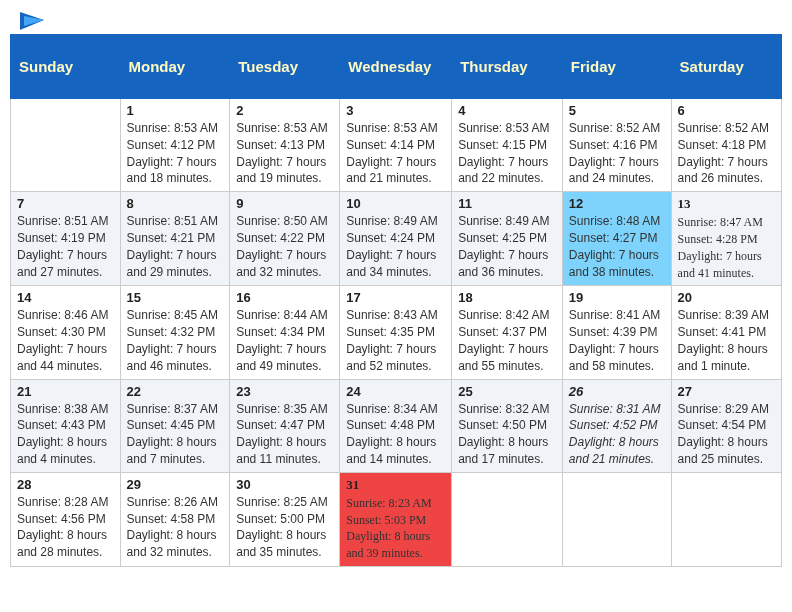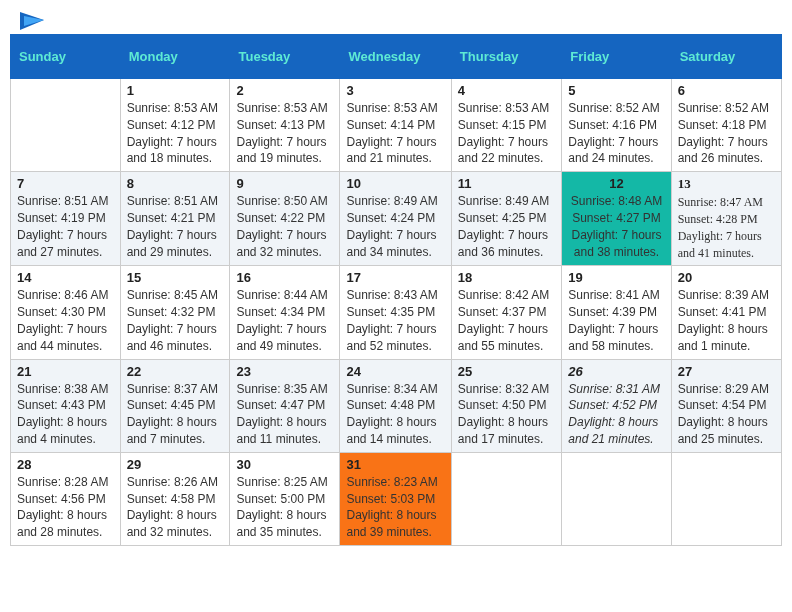--- a/index.html
+++ b/index.html
@@ -33,24 +33,24 @@
       font-size: 15px;
       color: #333;
     }
     .calendar-table {
       width: 100%;
       border-collapse: collapse;
       border: 1px solid #bbb;
     }
     .calendar-table th {
       background-color: #1565c0;
-      color: #5eead4;
+      color: #fef9c3;
       text-align: left;
-      padding: 14px 8px;
-      font-size: 13px;
+      padding: 23px 8px;
+      font-size: 15px;
       border: 1px solid #1565c0;
     }
     .calendar-table td {
       vertical-align: top;
       border: 1px solid #ccc;
       padding: 4px 6px;
       width: 113px;
       min-height: 80px;
       font-size: 10.5px;
       color: #222;
@@ -152,21 +152,21 @@
           <div class="day-info">Sunrise: 8:50 AM<br>Sunset: 4:22 PM<br>Daylight: 7 hours and 32 minutes.</div>
         </td>
         <td style="background-color: rgb(240, 244, 248);">
           <div class="day-number">10</div>
           <div class="day-info">Sunrise: 8:49 AM<br>Sunset: 4:24 PM<br>Daylight: 7 hours and 34 minutes.</div>
         </td>
         <td style="background-color: rgb(240, 244, 248);">
           <div class="day-number">11</div>
           <div class="day-info">Sunrise: 8:49 AM<br>Sunset: 4:25 PM<br>Daylight: 7 hours and 36 minutes.</div>
         </td>
-        <td style="background-color: #14b8a6; text-align: center;">
+        <td style="background-color: #7dd3fc;">
           <div class="day-number">12</div>
           <div class="day-info">Sunrise: 8:48 AM<br>Sunset: 4:27 PM<br>Daylight: 7 hours and 38 minutes.</div>
         </td>
         <td style="background-color: rgb(240, 244, 248); font-family: Liberation Serif, serif;">
           <div class="day-number">13</div>
           <div class="day-info">Sunrise: 8:47 AM<br>Sunset: 4:28 PM<br>Daylight: 7 hours and 41 minutes.</div>
         </td>
       </tr>
       <tr>
         <td style="background-color: rgb(255, 255, 255);">
@@ -234,21 +234,21 @@
           <div class="day-info">Sunrise: 8:28 AM<br>Sunset: 4:56 PM<br>Daylight: 8 hours and 28 minutes.</div>
         </td>
         <td style="background-color: rgb(255, 255, 255);">
           <div class="day-number">29</div>
           <div class="day-info">Sunrise: 8:26 AM<br>Sunset: 4:58 PM<br>Daylight: 8 hours and 32 minutes.</div>
         </td>
         <td style="background-color: rgb(255, 255, 255);">
           <div class="day-number">30</div>
           <div class="day-info">Sunrise: 8:25 AM<br>Sunset: 5:00 PM<br>Daylight: 8 hours and 35 minutes.</div>
         </td>
-        <td style="background-color: #f97316;">
+        <td style="background-color: #ef4444; font-family: Liberation Serif, serif;">
           <div class="day-number">31</div>
           <div class="day-info">Sunrise: 8:23 AM<br>Sunset: 5:03 PM<br>Daylight: 8 hours and 39 minutes.</div>
         </td>
         <td class="empty-cell"></td>
         <td class="empty-cell"></td>
         <td class="empty-cell"></td>
       </tr>
     </tbody>
 </table>
 

